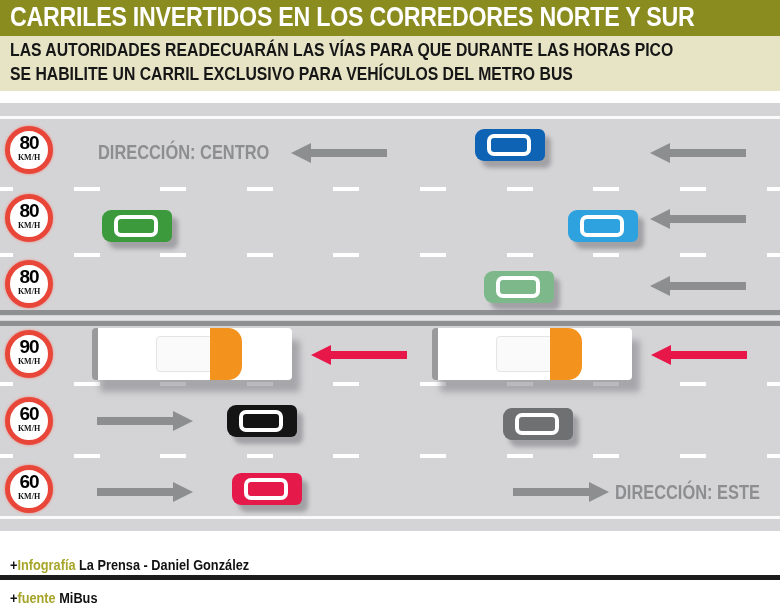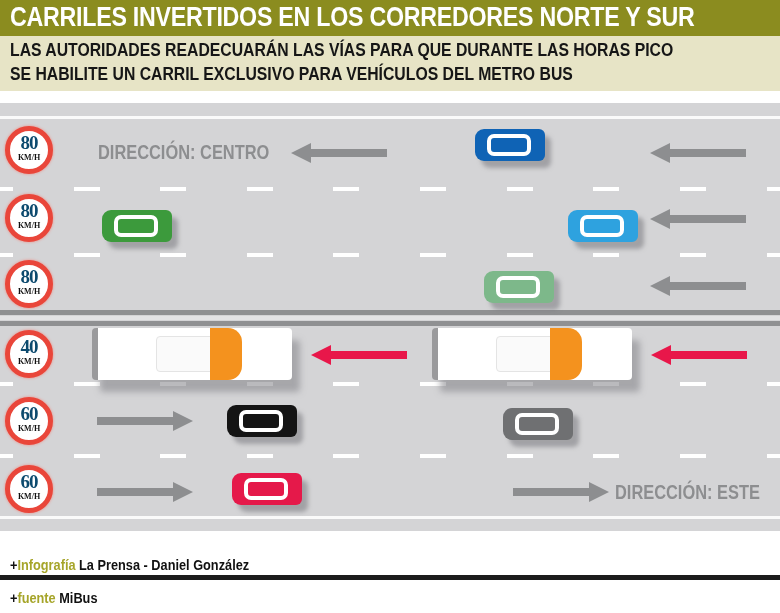--- a/index.html
+++ b/index.html
@@ -12,22 +12,22 @@
   .subtitle-band { position:absolute; left:0; top:36px; width:780px; height:55px; background:#e7e4c6; }
   .subtitle { position:absolute; left:10px; color:#161616; font-weight:bold; font-size:19px;
               transform:scaleX(0.83); transform-origin:left center; white-space:nowrap; }
   .road { position:absolute; left:0; top:103px; width:780px; height:428px; background:#d4d4d6; }
   .edge-line { position:absolute; left:0; width:780px; height:3px; background:#fafafa; }
   .median { position:absolute; left:0; width:780px; height:5px; background:#8f9092; }
   .median-gap { position:absolute; left:0; width:780px; height:4px; background:#e3e3e5; }
   .dash { position:absolute; width:26px; height:4px; background:#ffffff; }
   .sign { position:absolute; left:5px; width:48px; height:48px; border-radius:50%; background:#fff;
           border:5px solid #e9463a; box-shadow:0 0 3px #f08a80; text-align:center; }
-  .sign .num { display:block; font-weight:bold; font-size:19px; color:#0c4a6e; line-height:20px; margin-top:2px;
-               letter-spacing:-1px; font-family:Liberation Serif, serif; }
+  .sign .num { display:block; font-weight:bold; font-size:19px; color:#000000; line-height:20px; margin-top:2px;
+               letter-spacing:-1px; font-family:Liberation Sans, sans-serif; }
   .sign .unit { display:block; font-weight:bold; font-size:8px; color:#111; line-height:9px;
                 font-family:"Liberation Serif", serif; }
   .dir-label { position:absolute; color:#8d8e90; font-weight:bold; font-size:20px; white-space:nowrap;
                transform:scaleX(0.82); transform-origin:left center; }
   .arrow { position:absolute; height:20px; }
   .car { position:absolute; width:70px; height:32px; border-radius:9px 6px 6px 9px;
          box-shadow:6px 7px 4px rgba(120,120,125,0.55); }
   .car .win { position:absolute; left:12px; top:5px; width:44px; height:22px; border-radius:7px;
               border:4px solid #fff; }
   .bus { position:absolute; width:200px; height:52px; background:#ffffff; border-left:6px solid #9a9a9c;
@@ -111,21 +111,21 @@
 </div>
 <div class="sign" style="top:194px;">
   <span class="num">80</span>
   <span class="unit">KM/H</span>
 </div>
 <div class="sign" style="top:260px;">
   <span class="num">80</span>
   <span class="unit">KM/H</span>
 </div>
 <div class="sign" style="top:330px;">
-  <span class="num">40</span>
+  <span class="num">90</span>
   <span class="unit">KM/H</span>
 </div>
 <div class="sign" style="top:397px;">
   <span class="num">60</span>
   <span class="unit">KM/H</span>
 </div>
 <div class="sign" style="top:465px;">
   <span class="num">60</span>
   <span class="unit">KM/H</span>
 </div>

